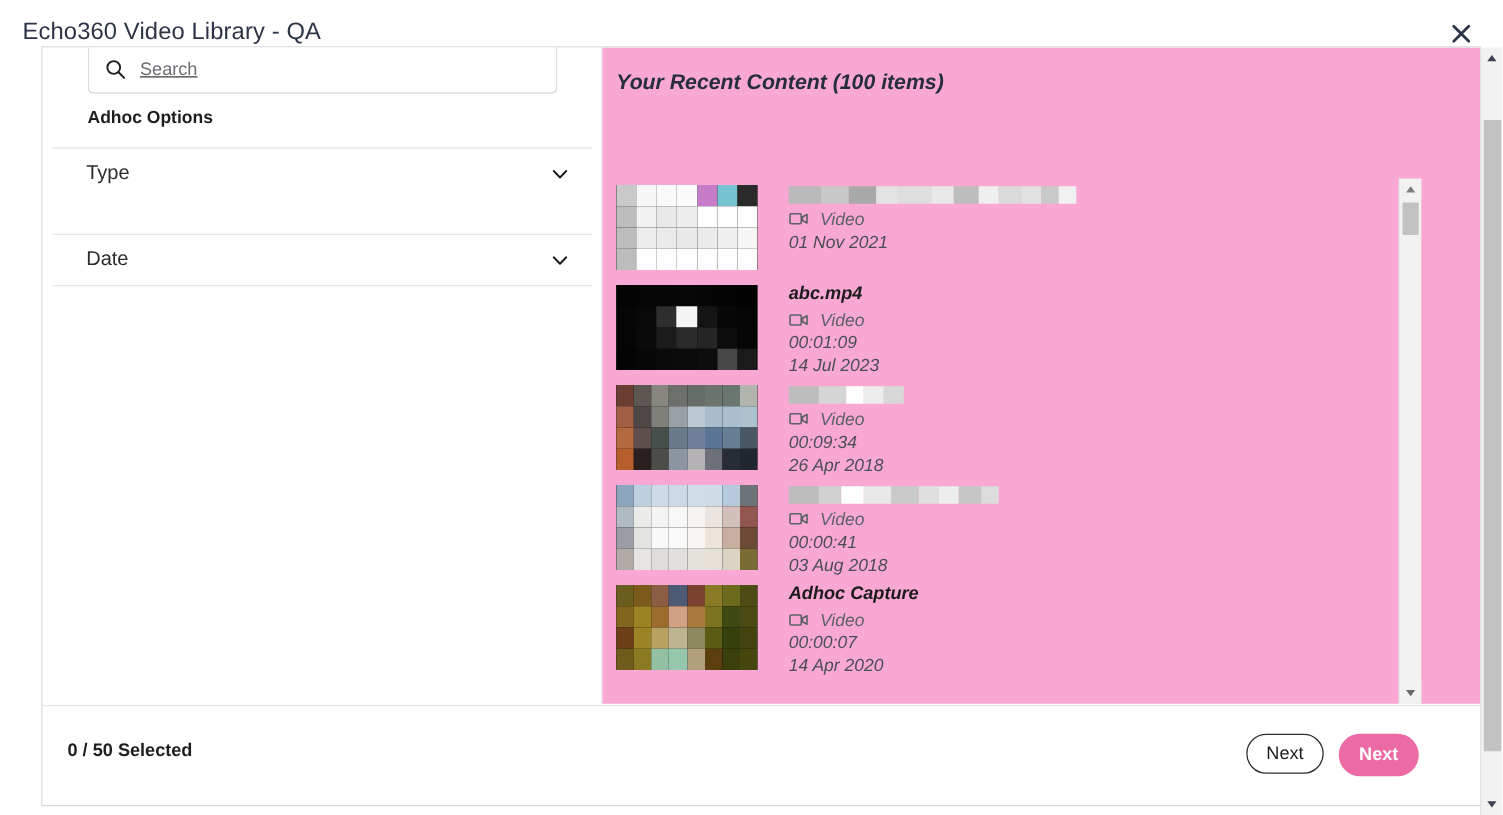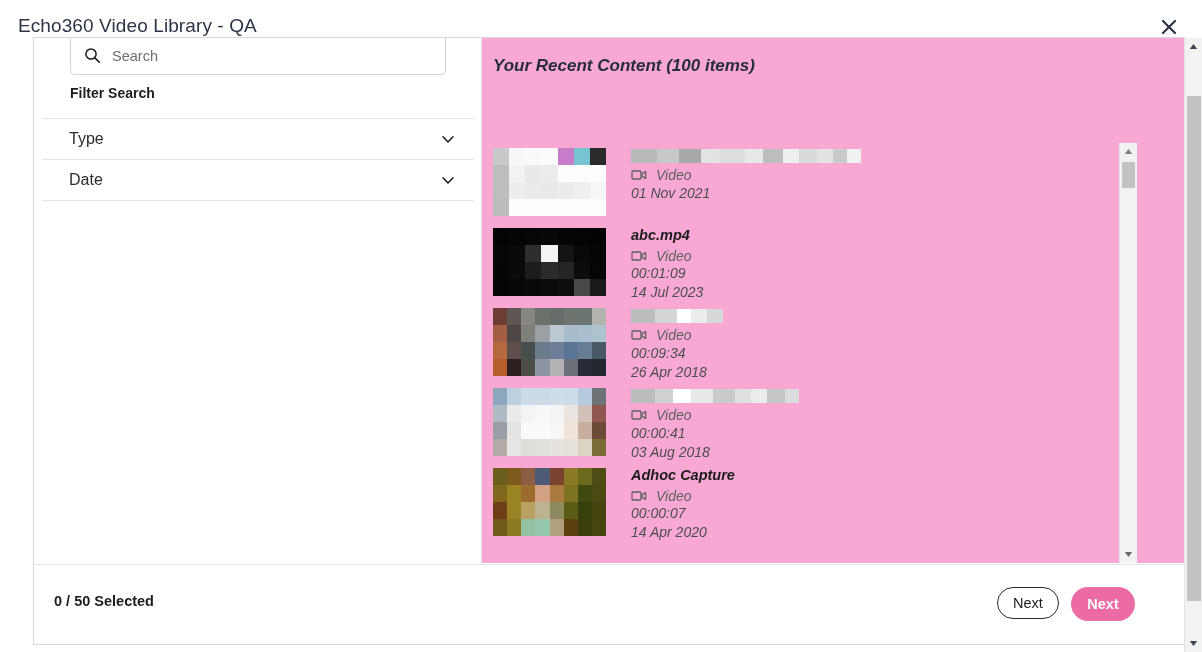--- a/index.html
+++ b/index.html
@@ -89,20 +89,21 @@
   }
   .search-input {
     border: none;
     outline: none;
     flex: 1;
     margin-left: 9px;
     font-size: 14.5px;
     color: #3b3b3b;
     font-family: "Liberation Sans", sans-serif;
     background: transparent;
+    text-decoration: underline;
   }
   .search-input::placeholder { color: #6b6f73; opacity: 1; }
 
   .filter-options-label {
     position: absolute;
     left: 36px; top: 47px;
     font-size: 14px;
     font-weight: bold;
     color: #1d1d1d;
   }
@@ -113,21 +114,21 @@
     width: 432px;
   }
   .acc-row {
     position: relative;
     height: 40px;
     border-top: 1px solid #e4e5e7;
     display: flex;
     align-items: center;
     cursor: pointer;
   }
-  .acc-row:last-child { border-bottom: 1px solid #e4e5e7; }
+  .acc-row:last-child { border-bottom: 1px solid #e4e5e7; margin-top: 28px; }
   .acc-label {
     margin-left: 27px;
     font-size: 16px;
     color: #2b2b2b;
   }
   .acc-chev {
     position: absolute;
     right: 16px; top: 50%;
     transform: translateY(-50%);
     width: 20px; height: 20px;
@@ -371,21 +372,21 @@
         <div class="search-wrap">
           <span class="search-icon">
             <svg width="17" height="17" viewBox="0 0 18 18" aria-hidden="true">
               <circle cx="7.4" cy="7.4" r="5.4" fill="none" stroke="#1d1d1d" stroke-width="1.6"></circle>
               <path d="M11.5 11.5 L16.2 16.2" stroke="#1d1d1d" stroke-width="1.7" stroke-linecap="round"></path>
             </svg>
           </span>
           <input class="search-input" type="text" placeholder="Search" style="">
         </div>
 
-        <div class="filter-options-label">Filter Search</div>
+        <div class="filter-options-label">Adhoc Options</div>
 
         <div class="accordion">
           <div class="acc-row">
             <span class="acc-label">Type</span>
             <span class="acc-chev">
               <svg width="18" height="18" viewBox="0 0 18 18" aria-hidden="true">
                 <path d="M4 6.8 L9 12 L14 6.8" fill="none" stroke="#1d1d1d" stroke-width="1.5" stroke-linecap="round" stroke-linejoin="round"></path>
               </svg>
             </span>
           </div>

